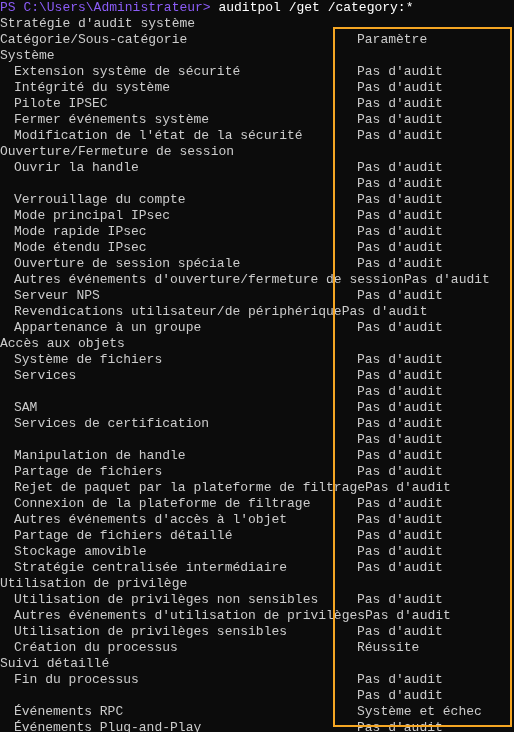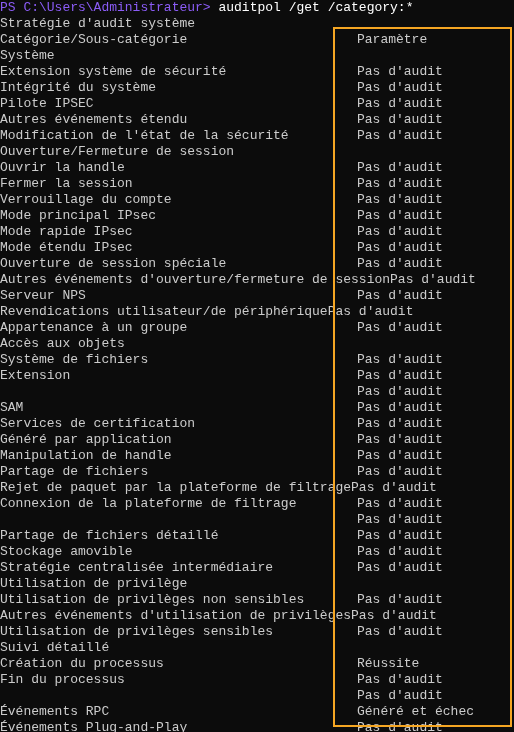--- a/index.html
+++ b/index.html
@@ -28,21 +28,21 @@
     .highlight-box {
       position: absolute;
       top: 27px;
       left: 333px;
       width: 179px;
       height: 700px;
       border: 2px solid #f5a623;
       pointer-events: none;
     }
     .sub-indent {
-      padding-left: 0;
+      padding-left: 14px;
     }
     .row {
       position: relative;
       height: 16px;
     }
     .subcat {
       display: inline-block;
     }
     .param {
       display: inline-block;
@@ -67,54 +67,54 @@
 <div class="row">
   <span class="cat">Catégorie/Sous-catégorie</span>
   <span class="param">Paramètre</span>
 </div>
 
 <div id="output">
     <div class="row"><span class="cat">Système</span></div>
     <div class="row"><span class="subcat sub-indent">Extension système de sécurité</span><span class="param">Pas d'audit</span></div>
     <div class="row"><span class="subcat sub-indent">Intégrité du système</span><span class="param">Pas d'audit</span></div>
     <div class="row"><span class="subcat sub-indent">Pilote IPSEC</span><span class="param">Pas d'audit</span></div>
-    <div class="row"><span class="subcat sub-indent">Autres événements étendu</span><span class="param">Pas d'audit</span></div>
+    <div class="row"><span class="subcat sub-indent">Fermer événements système</span><span class="param">Pas d'audit</span></div>
     <div class="row"><span class="subcat sub-indent">Modification de l'état de la sécurité</span><span class="param">Pas d'audit</span></div>
     <div class="row"><span class="cat">Ouverture/Fermeture de session</span></div>
     <div class="row"><span class="subcat sub-indent">Ouvrir la handle</span><span class="param">Pas d'audit</span></div>
-    <div class="row"><span class="subcat sub-indent">Fermer la session</span><span class="param">Pas d'audit</span></div>
+    <div class="row"><span class="param">Pas d'audit</span></div>
     <div class="row"><span class="subcat sub-indent">Verrouillage du compte</span><span class="param">Pas d'audit</span></div>
     <div class="row"><span class="subcat sub-indent">Mode principal IPsec</span><span class="param">Pas d'audit</span></div>
     <div class="row"><span class="subcat sub-indent">Mode rapide IPsec</span><span class="param">Pas d'audit</span></div>
     <div class="row"><span class="subcat sub-indent">Mode étendu IPsec</span><span class="param">Pas d'audit</span></div>
     <div class="row"><span class="subcat sub-indent">Ouverture de session spéciale</span><span class="param">Pas d'audit</span></div>
     <div class="row"><span class="subcat sub-indent">Autres événements d'ouverture/fermeture de sessionPas d'audit</span></div>
     <div class="row"><span class="subcat sub-indent">Serveur NPS</span><span class="param">Pas d'audit</span></div>
     <div class="row"><span class="subcat sub-indent">Revendications utilisateur/de périphériquePas d'audit</span></div>
     <div class="row"><span class="subcat sub-indent">Appartenance à un groupe</span><span class="param">Pas d'audit</span></div>
     <div class="row"><span class="cat">Accès aux objets</span></div>
     <div class="row"><span class="subcat sub-indent">Système de fichiers</span><span class="param">Pas d'audit</span></div>
-    <div class="row"><span class="subcat sub-indent">Extension</span><span class="param">Pas d'audit</span></div>
+    <div class="row"><span class="subcat sub-indent">Services</span><span class="param">Pas d'audit</span></div>
     <div class="row"><span class="param">Pas d'audit</span></div>
     <div class="row"><span class="subcat sub-indent">SAM</span><span class="param">Pas d'audit</span></div>
     <div class="row"><span class="subcat sub-indent">Services de certification</span><span class="param">Pas d'audit</span></div>
-    <div class="row"><span class="subcat sub-indent">Généré par application</span><span class="param">Pas d'audit</span></div>
+    <div class="row"><span class="param">Pas d'audit</span></div>
     <div class="row"><span class="subcat sub-indent">Manipulation de handle</span><span class="param">Pas d'audit</span></div>
     <div class="row"><span class="subcat sub-indent">Partage de fichiers</span><span class="param">Pas d'audit</span></div>
     <div class="row"><span class="subcat sub-indent">Rejet de paquet par la plateforme de filtragePas d'audit</span></div>
     <div class="row"><span class="subcat sub-indent">Connexion de la plateforme de filtrage</span><span class="param">Pas d'audit</span></div>
-    <div class="row"><span class="param">Pas d'audit</span></div>
+    <div class="row"><span class="subcat sub-indent">Autres événements d'accès à l'objet</span><span class="param">Pas d'audit</span></div>
     <div class="row"><span class="subcat sub-indent">Partage de fichiers détaillé</span><span class="param">Pas d'audit</span></div>
     <div class="row"><span class="subcat sub-indent">Stockage amovible</span><span class="param">Pas d'audit</span></div>
     <div class="row"><span class="subcat sub-indent">Stratégie centralisée intermédiaire</span><span class="param">Pas d'audit</span></div>
     <div class="row"><span class="cat">Utilisation de privilège</span></div>
     <div class="row"><span class="subcat sub-indent">Utilisation de privilèges non sensibles</span><span class="param">Pas d'audit</span></div>
     <div class="row"><span class="subcat sub-indent">Autres événements d'utilisation de privilègesPas d'audit</span></div>
     <div class="row"><span class="subcat sub-indent">Utilisation de privilèges sensibles</span><span class="param">Pas d'audit</span></div>
+    <div class="row"><span class="subcat sub-indent">Création du processus</span><span class="param">Réussite</span></div>
     <div class="row"><span class="cat">Suivi détaillé</span></div>
-    <div class="row"><span class="subcat sub-indent">Création du processus</span><span class="param">Réussite</span></div>
     <div class="row"><span class="subcat sub-indent">Fin du processus</span><span class="param">Pas d'audit</span></div>
     <div class="row"><span class="param">Pas d'audit</span></div>
-    <div class="row"><span class="subcat sub-indent">Événements RPC</span><span class="param">Généré et échec</span></div>
+    <div class="row"><span class="subcat sub-indent">Événements RPC</span><span class="param">Système et échec</span></div>
     <div class="row"><span class="subcat sub-indent">Événements Plug-and-Play</span><span class="param">Pas d'audit</span></div>
   </div>
 
 <div class="highlight-box"></div>
 
 </body></html>

